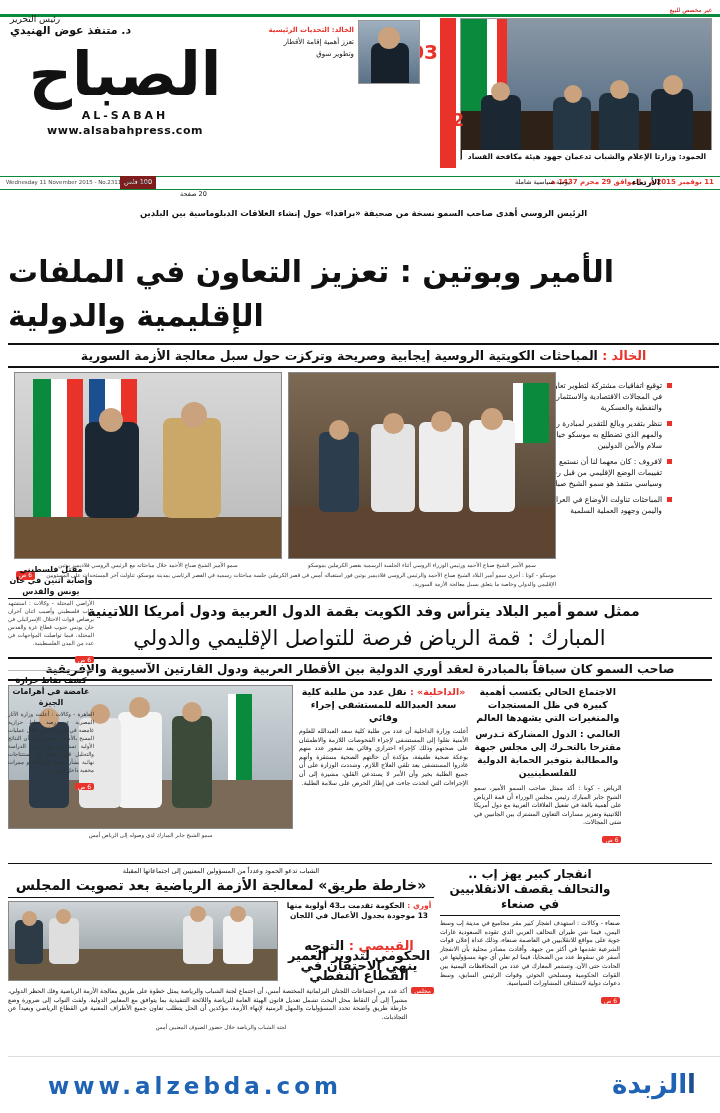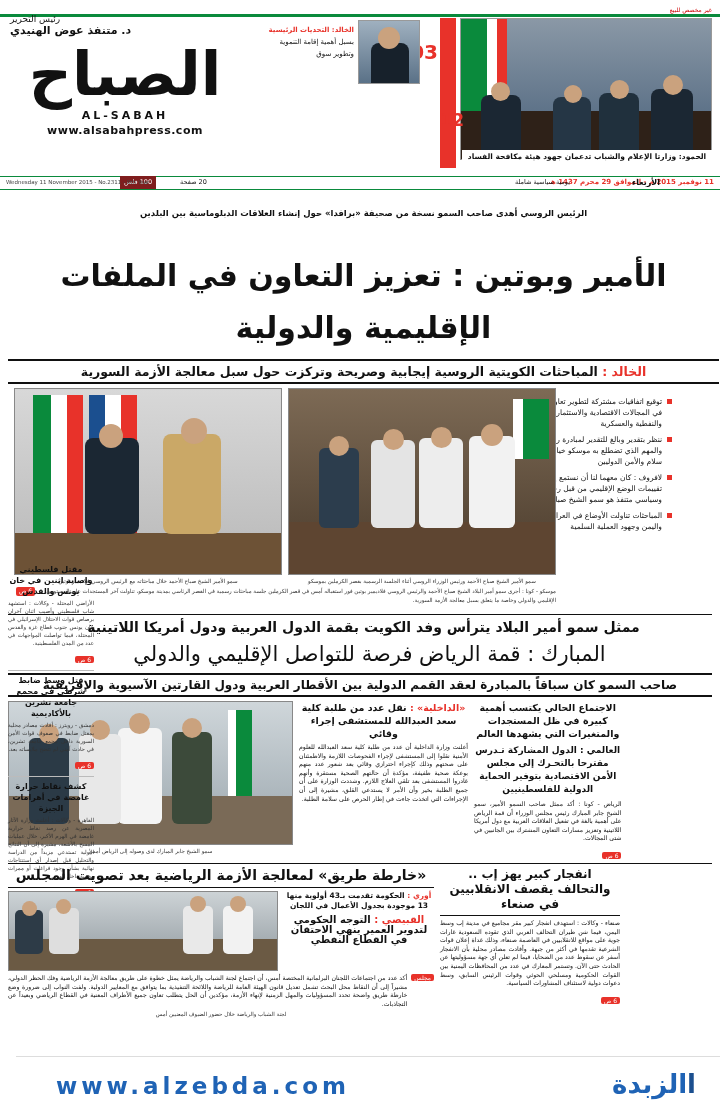--- a/index.html
+++ b/index.html
@@ -21,29 +21,29 @@
   .logo-wrap{position:absolute;top:14px;left:10px;width:230px;text-align:center;}
   .logo-ar{font-family:"DejaVu Sans","Liberation Sans",sans-serif;font-size:60px;font-weight:bold;color:#111;line-height:70px;letter-spacing:-2px;}
   .logo-sub{font-size:11px;letter-spacing:3px;color:#111;font-weight:bold;}
   .logo-editor{font-size:9px;color:#111;text-align:left;margin-bottom:2px;}
   .logo-editor b{font-size:11px;}
   .logo-site{font-size:11px;color:#111;font-weight:bold;letter-spacing:0.5px;margin-top:2px;}
   .mast-bottom-bar{position:absolute;top:176px;left:0;right:0;height:12px;background:#fff;border-top:1px solid #0a8a3c;border-bottom:1px solid #0a8a3c;}
   .mast-meta{position:absolute;top:176px;left:0;right:0;height:13px;font-size:6.5px;line-height:13px;color:#111;}
   .mast-meta .date-box{position:absolute;right:6px;top:0;font-size:7px;font-weight:bold;color:#e8322a;}
   .mast-meta .slogan{position:absolute;right:150px;top:0;}
-  .mast-meta .pages{position:absolute;left:180px;top:0;}
+  .mast-meta .pages{position:absolute;left:180px;top:12px;}
   .mast-meta .price{position:absolute;left:120px;top:0;background:#7f1d1d;color:#fff;padding:0 4px;}
   .mast-meta .lic{position:absolute;left:6px;top:0;font-size:5.5px;color:#444;}
   .mast-meta .wed{position:absolute;right:60px;top:0;font-weight:bold;color:#111;font-size:8px;}
 
   
   .lead{position:relative;padding:4px 1px 0 8px;}
   .kicker{font-size:8.5px;text-align:center;color:#111;margin:4px 0 2px;font-weight:bold;}
-  .headline{font-size:30px;font-weight:bold;text-align:center;color:#111;line-height:52px;letter-spacing:-0.5px;margin-top:32px;}
+  .headline{font-size:30px;font-weight:bold;text-align:left;color:#111;line-height:44px;letter-spacing:-0.5px;margin-top:32px;}
   .subhead-band{margin:5px 0 4px;border-top:2px solid #111;border-bottom:2px solid #111;padding:3px 0;text-align:center;font-size:12.5px;font-weight:bold;}
   .subhead-band .red{color:#e8322a;}
 
   .lead-body{display:flex;gap:6px;padding:0 8px;}
   .photo{background:#33556f;border:1px solid #888;position:relative;overflow:hidden;}
   .ph-cap{font-size:5.5px;color:#333;line-height:8px;margin-top:2px;text-align:center;}
 
   .bullets{width:150px;font-size:7.5px;line-height:11px;color:#111;}
   .bullets li{margin-bottom:5px;list-style:none;position:relative;padding-right:10px;}
   .bullets li:before{content:"";position:absolute;right:0;top:3px;width:5px;height:5px;background:#e8322a;}
@@ -71,21 +71,21 @@
 
   
   .bottom{position:absolute;top:860px;left:8px;right:8px;}
   .bot-cols{display:flex;gap:6px;}
   .bot-head{font-size:12px;font-weight:bold;text-align:center;line-height:15px;}
   .bot-head2{font-size:14px;font-weight:bold;text-align:center;line-height:17px;}
   .small-kicker{font-size:6.5px;text-align:center;margin-bottom:2px;}
   .thin-rule{border-top:1px solid #111;margin:3px 0;}
 
   
-  .footer{position:absolute;bottom:0;left:16px;right:0;height:56px;background:#fff;border-top:1px solid #ddd;}
+  .footer{position:absolute;bottom:0;left:8px;right:0;height:56px;background:#fff;border-top:1px solid #ddd;}
   .footer-url{position:absolute;left:40px;top:16px;font-size:23px;letter-spacing:4px;color:#1f63b5;font-weight:bold;}
   .footer-logo{position:absolute;right:24px;top:12px;font-size:26px;font-weight:bold;color:#1f63b5;}
   .footer-logo .blk{color:#1b4f8f;}
   .fig{position:absolute;bottom:0;background:#1d2b38;border-radius:8px 8px 0 0;}
   .fig.head{border-radius:50%;background:#caa27e;}
   .desk{position:absolute;left:0;right:0;bottom:0;height:26%;background:#4a3526;}
   .wall{position:absolute;inset:0;background:#6b5b4a;}
 </style>
 </head>
 <body>
@@ -119,21 +119,21 @@
     <div class="mast-12" style="top:110px;right:256px;">12</div>
 
     <div class="mast-person" style="top:20px;right:300px;">
       <div style="position:absolute;inset:0;background:linear-gradient(#9fb0bf,#5a7187)"></div>
       <div class="fig" style="left:12px;width:38px;height:40px;background:#17212b"></div>
       <div class="fig head" style="left:19px;bottom:34px;width:22px;height:22px"></div>
     </div>
 
     <div class="mast-person-txt" style="top:24px;right:366px;width:105px;">
       <div class="hl">الخالد: التحديات الرئيسية</div>
-      <div>بسبل أهمية إقامة التنموية</div>
+      <div>تعزز أهمية إقامة الأقطار</div>
       <div>وتطوير سوق</div>
     </div>
 
     <div class="logo-wrap">
       <div class="logo-editor">
         <div>رئيس التحرير</div>
         <b>د. متنفذ عوض الهنيدي</b>
       </div>
       <div class="logo-ar">الصباح</div>
       <div class="logo-sub">AL-SABAH</div>
@@ -213,31 +213,31 @@
       <span class="morebox" style="float:left">6 ص</span>
       <span>موسكو - كونا : أجرى سمو أمير البلاد الشيخ صباح الأحمد والرئيس الروسي فلاديمير بوتين فور استقباله أمس في قصر الكرملين جلسة مباحثات رسمية في القصر الرئاسي بمدينة موسكو، تناولت آخر المستجدات على المستويين الإقليمي والدولي وخاصة ما يتعلق بسبل معالجة الأزمة السورية.</span>
     </div>
   </div>
 
   <div class="sep"></div>
   <div class="lead" style="padding-top:0">
     <div class="kicker2">ممثل سمو أمير البلاد يترأس وفد الكويت بقمة الدول العربية ودول أمريكا اللاتينية</div>
     <div class="headline2">المبارك : قمة الرياض فرصة للتواصل الإقليمي والدولي</div>
   </div>
-  <div class="subhead2">صاحب السمو كان سباقاً بالمبادرة لعقد القمم الدولية بين الأقطار العربية ودول القارتين الآسيوية والإفريقية</div>
+  <div class="subhead2">صاحب السمو كان سباقاً بالمبادرة لعقد أوري الدولية بين الأقطار العربية ودول القارتين الآسيوية والإفريقية</div>
 
   <div class="cols">
 
     <div style="width:86px"></div>
 
     <div style="width:150px">
       <div class="col-head">
         <span>الاجتماع الحالي يكتسب أهمية كبيرة في ظل المستجدات والمتغيرات التي يشهدها العالم</span>
       </div>
-      <div class="col-head" style="font-size:9px;margin-top:4px">العالمي : الدول المشاركة تـدرس مقترحا بالتحـرك إلى مجلس الأمن الاقتصادية بتوفير الحماية الدولية للفلسطينيين</div>
+      <div class="col-head" style="font-size:9px;margin-top:4px">العالمي : الدول المشاركة تـدرس مقترحا بالتحـرك إلى مجلس جبهة والمطالبة بتوفير الحماية الدولية للفلسطينيين</div>
       <div class="col-text" style="margin-top:4px">الرياض - كونا : أكد ممثل صاحب السمو الأمير، سمو الشيخ جابر المبارك رئيس مجلس الوزراء أن قمة الرياض على أهمية بالغة في تفعيل العلاقات العربية مع دول أمريكا اللاتينية وتعزيز مسارات التعاون المشترك بين الجانبين في شتى المجالات.</div>
       <span class="morebox">6 ص</span>
     </div>
 
     <div style="width:172px">
       <div class="col-head">
         <span class="red">«الداخلية» :</span>
         <span>نقل عدد من طلبة كلية سعد العبدالله للمستشفى إجراء وقائي</span>
       </div>
       <div class="col-text">أعلنت وزارة الداخلية أن عدد من طلبة كلية سعد العبدالله للعلوم الأمنية نقلوا إلى المستشفى لإجراء الفحوصات اللازمة والاطمئنان على صحتهم وذلك كإجراء احترازي وقائي بعد شعور عدد منهم بوعكة صحية طفيفة، مؤكدة أن حالتهم الصحية مستقرة وأنهم غادروا المستشفى بعد تلقي العلاج اللازم. وشددت الوزارة على أن جميع الطلبة بخير وأن الأمر لا يستدعي القلق، مشيرة إلى أن الإجراءات التي اتخذت جاءت في إطار الحرص على سلامة الطلبة.</div>
@@ -261,54 +261,50 @@
       <div class="ph-cap">سمو الشيخ جابر المبارك لدى وصوله إلى الرياض أمس</div>
     </div>
   </div>
 
   <div class="rail">
     <div class="rail-item">
       <div class="rail-title">مقتل فلسطيني وإصابة اثنين في خان يونس والقدس</div>
       <div class="rail-body">الأراضي المحتلة - وكالات : استشهد شاب فلسطيني وأصيب اثنان آخران برصاص قوات الاحتلال الإسرائيلي في خان يونس جنوب قطاع غزة والقدس المحتلة، فيما تواصلت المواجهات في عدد من المدن الفلسطينية.</div>
       <span class="morebox">6 ص</span>
     </div>
-    <div class="rail-item">
-      <div class="rail-title">قتل وسط ضابط شرطي في مجمع جامعة تشرين بالأكاديمية</div>
-      <div class="rail-body">دمشق - رويترز : أفادت مصادر محلية بمقتل ضابط في صفوف قوات الأمن السورية داخل مجمع جامعة تشرين، في حادث أمني لم تتضح ملابساته بعد.</div>
-      <span class="morebox">6 ص</span>
-    </div>
     <div class="rail-item" style="border-bottom:none">
       <div class="rail-title">كشف نقاط حرارة غامضة في أهرامات الجيزة</div>
       <div class="rail-body">القاهرة - وكالات : أعلنت وزارة الآثار المصرية عن رصد نقاط حرارية غامضة في الهرم الأكبر، خلال عمليات المسح بالأشعة، مشيرة إلى أن النتائج الأولية تستدعي مزيداً من الدراسة والتحليل قبل إصدار أي استنتاجات نهائية بشأن وجود فراغات أو ممرات مخفية داخل الهرم.</div>
       <span class="morebox">6 ص</span>
     </div>
   </div>
 
   <div class="bottom">
     <div class="thin-rule"></div>
     <div class="bot-cols">
       <div style="width:86px"></div>
 
       <div style="width:180px">
         <div class="bot-head">انفجار كبير يهز إب .. والتحالف يقصف الانقلابيين في صنعاء</div>
         <div class="thin-rule"></div>
         <div class="col-text">صنعاء - وكالات : استهدف انفجار كبير مقر مجاميع في مدينة إب وسط اليمن، فيما شن طيران التحالف العربي الذي تقوده السعودية غارات جوية على مواقع للانقلابيين في العاصمة صنعاء، وذلك غداة إعلان قوات الشرعية تقدمها في أكثر من جبهة. وأفادت مصادر محلية بأن الانفجار أسفر عن سقوط عدد من الضحايا، فيما لم تعلن أي جهة مسؤوليتها عن الحادث حتى الآن. وتستمر المعارك في عدد من المحافظات اليمنية بين القوات الحكومية ومسلحي الحوثي وقوات الرئيس السابق، وسط دعوات دولية لاستئناف المشاورات السياسية.</div>
         <span class="morebox">6 ص</span>
       </div>
 
       <div style="flex:1">
+        <div class="small-kicker">الشباب تدعو الحمود وعدداً من المسؤولين المعنيين إلى اجتماعاتها المقبلة</div>
         <div class="bot-head2">«خارطة طريق» لمعالجة الأزمة الرياضية بعد تصويت المجلس</div>
         <div class="thin-rule"></div>
         <div style="display:flex;gap:6px;">
           <div style="width:150px">
             <div class="col-head" style="font-size:7.5px;line-height:10px">
               <span class="red">أوري :</span>
               <span>الحكومة تقدمت بـ43 أولوية منها 13 موجودة بجدول الأعمال في اللجان</span>
             </div>
-            <div class="col-head" style="font-size:10px;line-height:10px;margin-top:4px">
+            <div class="col-head" style="font-size:13px;line-height:10px;margin-top:20px">
               <span class="red">القبيصي :</span>
               <span>التوجه الحكومي لتدوير العمير ينهي الاحتقان في القطاع النفطي</span>
             </div>
           </div>
           <div style="flex:1">
             <div class="photo" style="height:78px">
               <div class="wall" style="background:linear-gradient(#cdd3d6,#8d969c)"></div>
               <div style="position:absolute;left:0;right:0;bottom:0;height:40%;background:#6b5a44"></div>
               <div class="fig" style="right:24px;width:30px;height:48px;background:#f2f2f2;bottom:16px;border-radius:5px"></div>
               <div class="fig head" style="right:31px;bottom:58px;width:16px;height:16px"></div>

